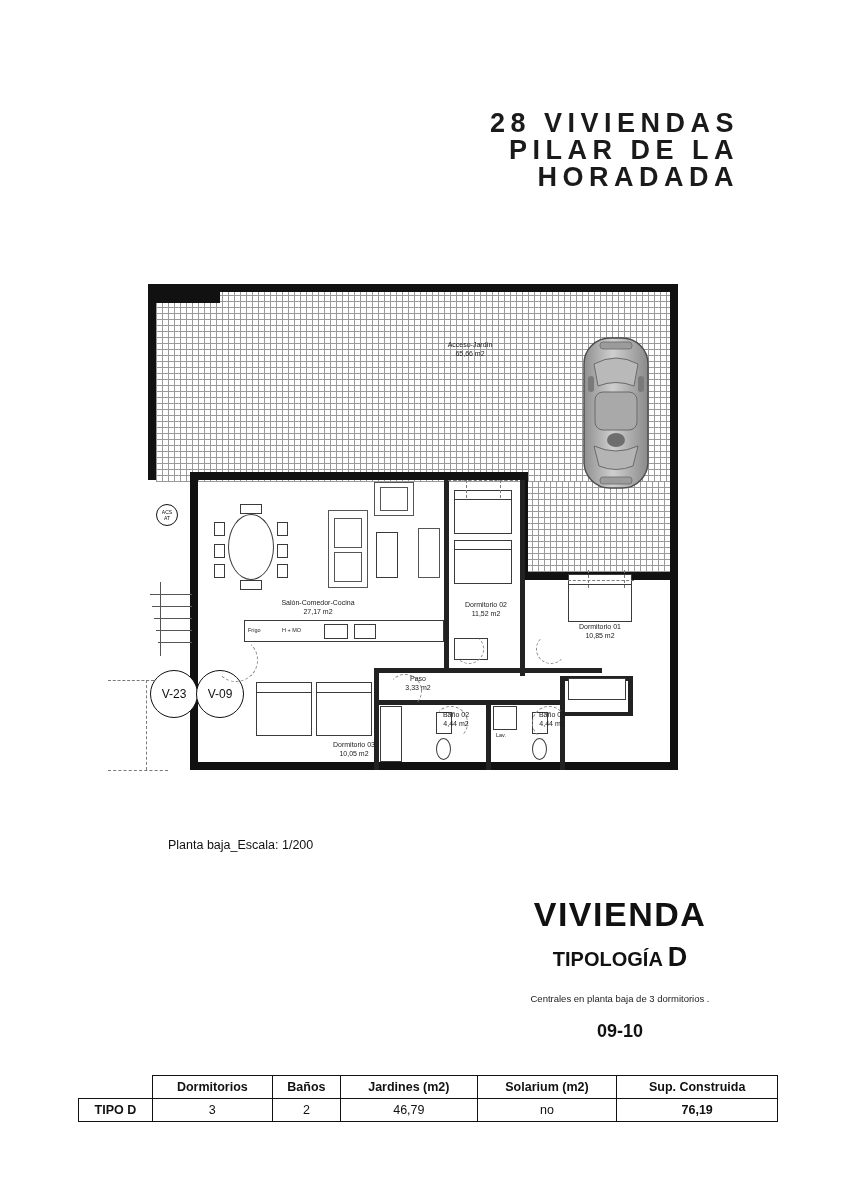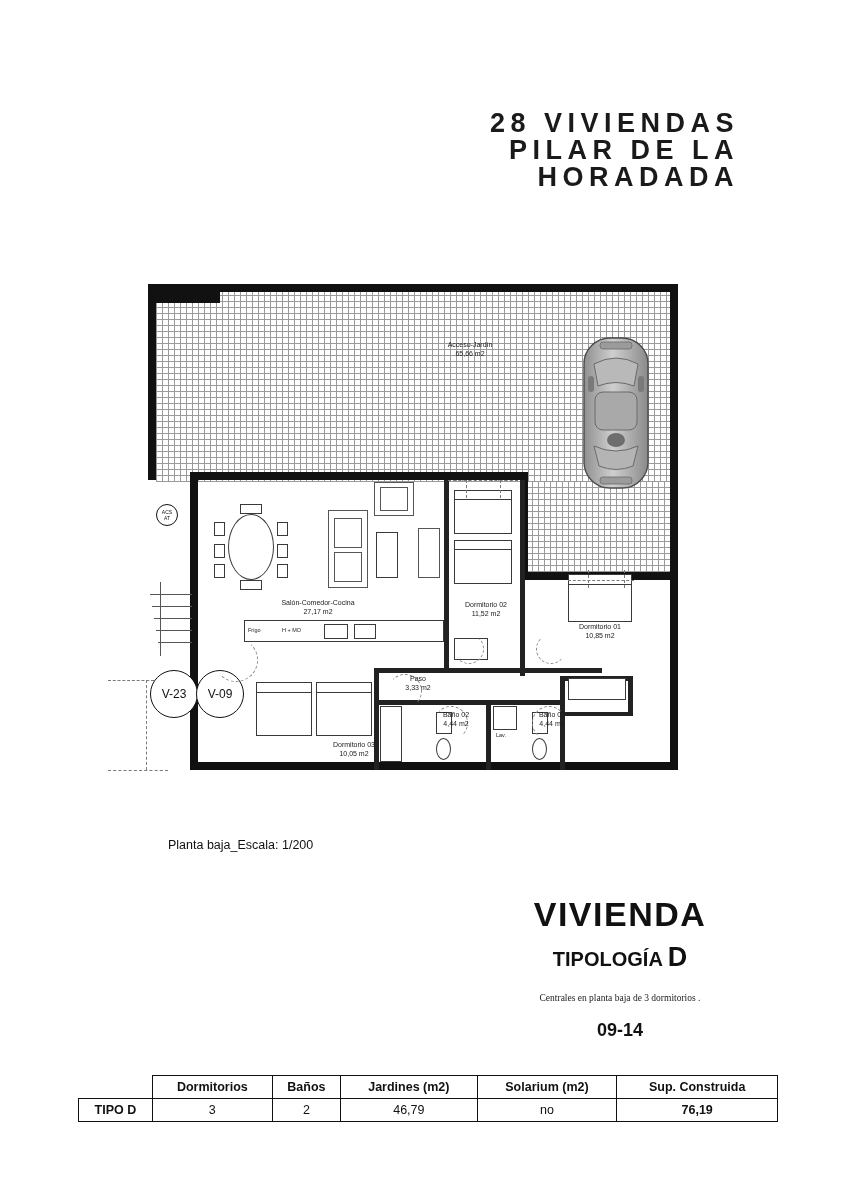--- a/index.html
+++ b/index.html
@@ -198,21 +198,20 @@
     font-weight: bold;
     color: #111;
   }
   .tipologia .big {
     font-size: 27px;
   }
   .subtitle {
     margin-top: 20px;
     font-size: 9.5px;
     color: #222;
-    font-family: Liberation Serif, serif;
   }
   .unit-code {
     margin-top: 17px;
     font-size: 18px;
     font-weight: bold;
     color: #111;
   }
 
   
   .table-wrap {
@@ -432,21 +431,21 @@
 
 <div class="scale-text">Planta baja_Escala: 1/200</div>
 
 <div class="title-block">
   <div class="vivienda">VIVIENDA</div>
   <div class="tipologia">
     <span>TIPOLOGÍA</span>
     <span class="big">D</span>
   </div>
   <div class="subtitle">Centrales en planta baja de 3 dormitorios .</div>
-  <div class="unit-code">09-14</div>
+  <div class="unit-code">09-10</div>
 </div>
 
 <div class="table-wrap">
   <table>
     <tbody>
     <tr>
       <td class="no-border"></td>
       <td class="hdr">Dormitorios</td>
       <td class="hdr">Baños</td>
       <td class="hdr">Jardines (m2)</td>

